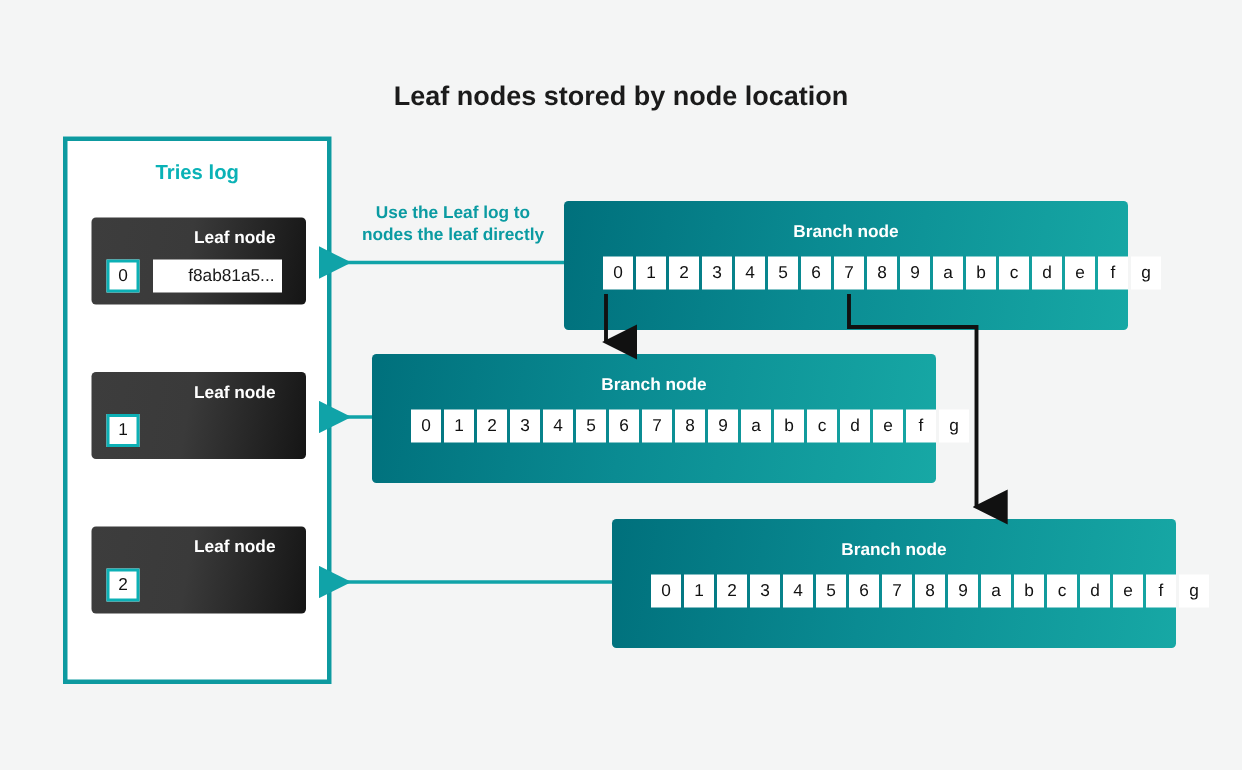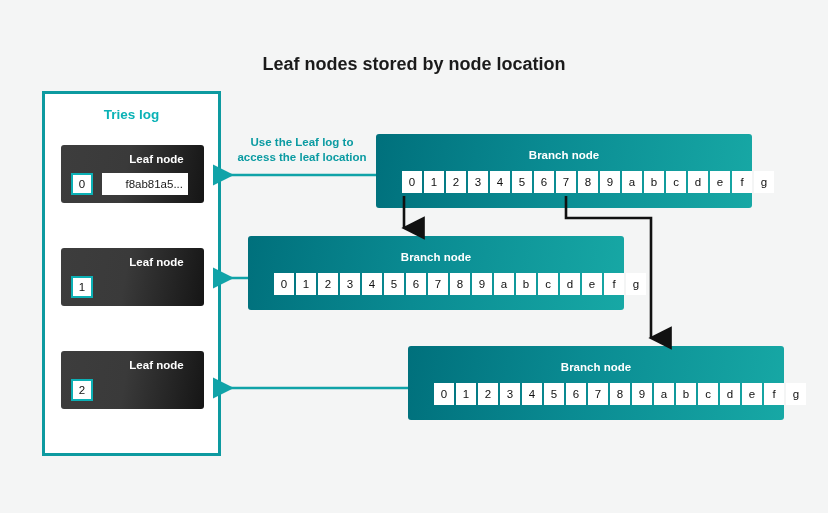--- a/index.html
+++ b/index.html
@@ -115,21 +115,21 @@
     justify-content: flex-end;
     padding-right: 5px;
     font-size: 11.5px;
     color: #1a1a1a;
     text-align: center;
   }
 
   
   .branch {
     position: absolute;
-    height: 74px;
+    height: 86px;
     background: linear-gradient(100deg, #00707c 0%, #0a8b92 45%, #17a8a5 100%);
     border-radius: 3px;
   }
   .branch-title {
     position: absolute;
     left: 0;
     top: 15px;
     width: 100%;
     text-align: center;
     font-size: 11.5px;
@@ -204,21 +204,21 @@
 
   <div class="leaf" style="top:351px;">
     <div class="leaf-title">Leaf node</div>
     <div class="leaf-row">
       <div class="leaf-index">2</div>
     </div>
   </div>
 
   <div class="annot">
     <span>Use the Leaf log to</span><br>
-    <span>access the leaf location</span>
+    <span>nodes the leaf directly</span>
   </div>
 
   <div class="branch" style="left:376px; top:134px; width:376px;">
     <div class="branch-title">Branch node</div>
     <div class="branch-cells">
         <div class="cell">0</div>
         <div class="cell">1</div>
         <div class="cell">2</div>
         <div class="cell">3</div>
         <div class="cell">4</div>

